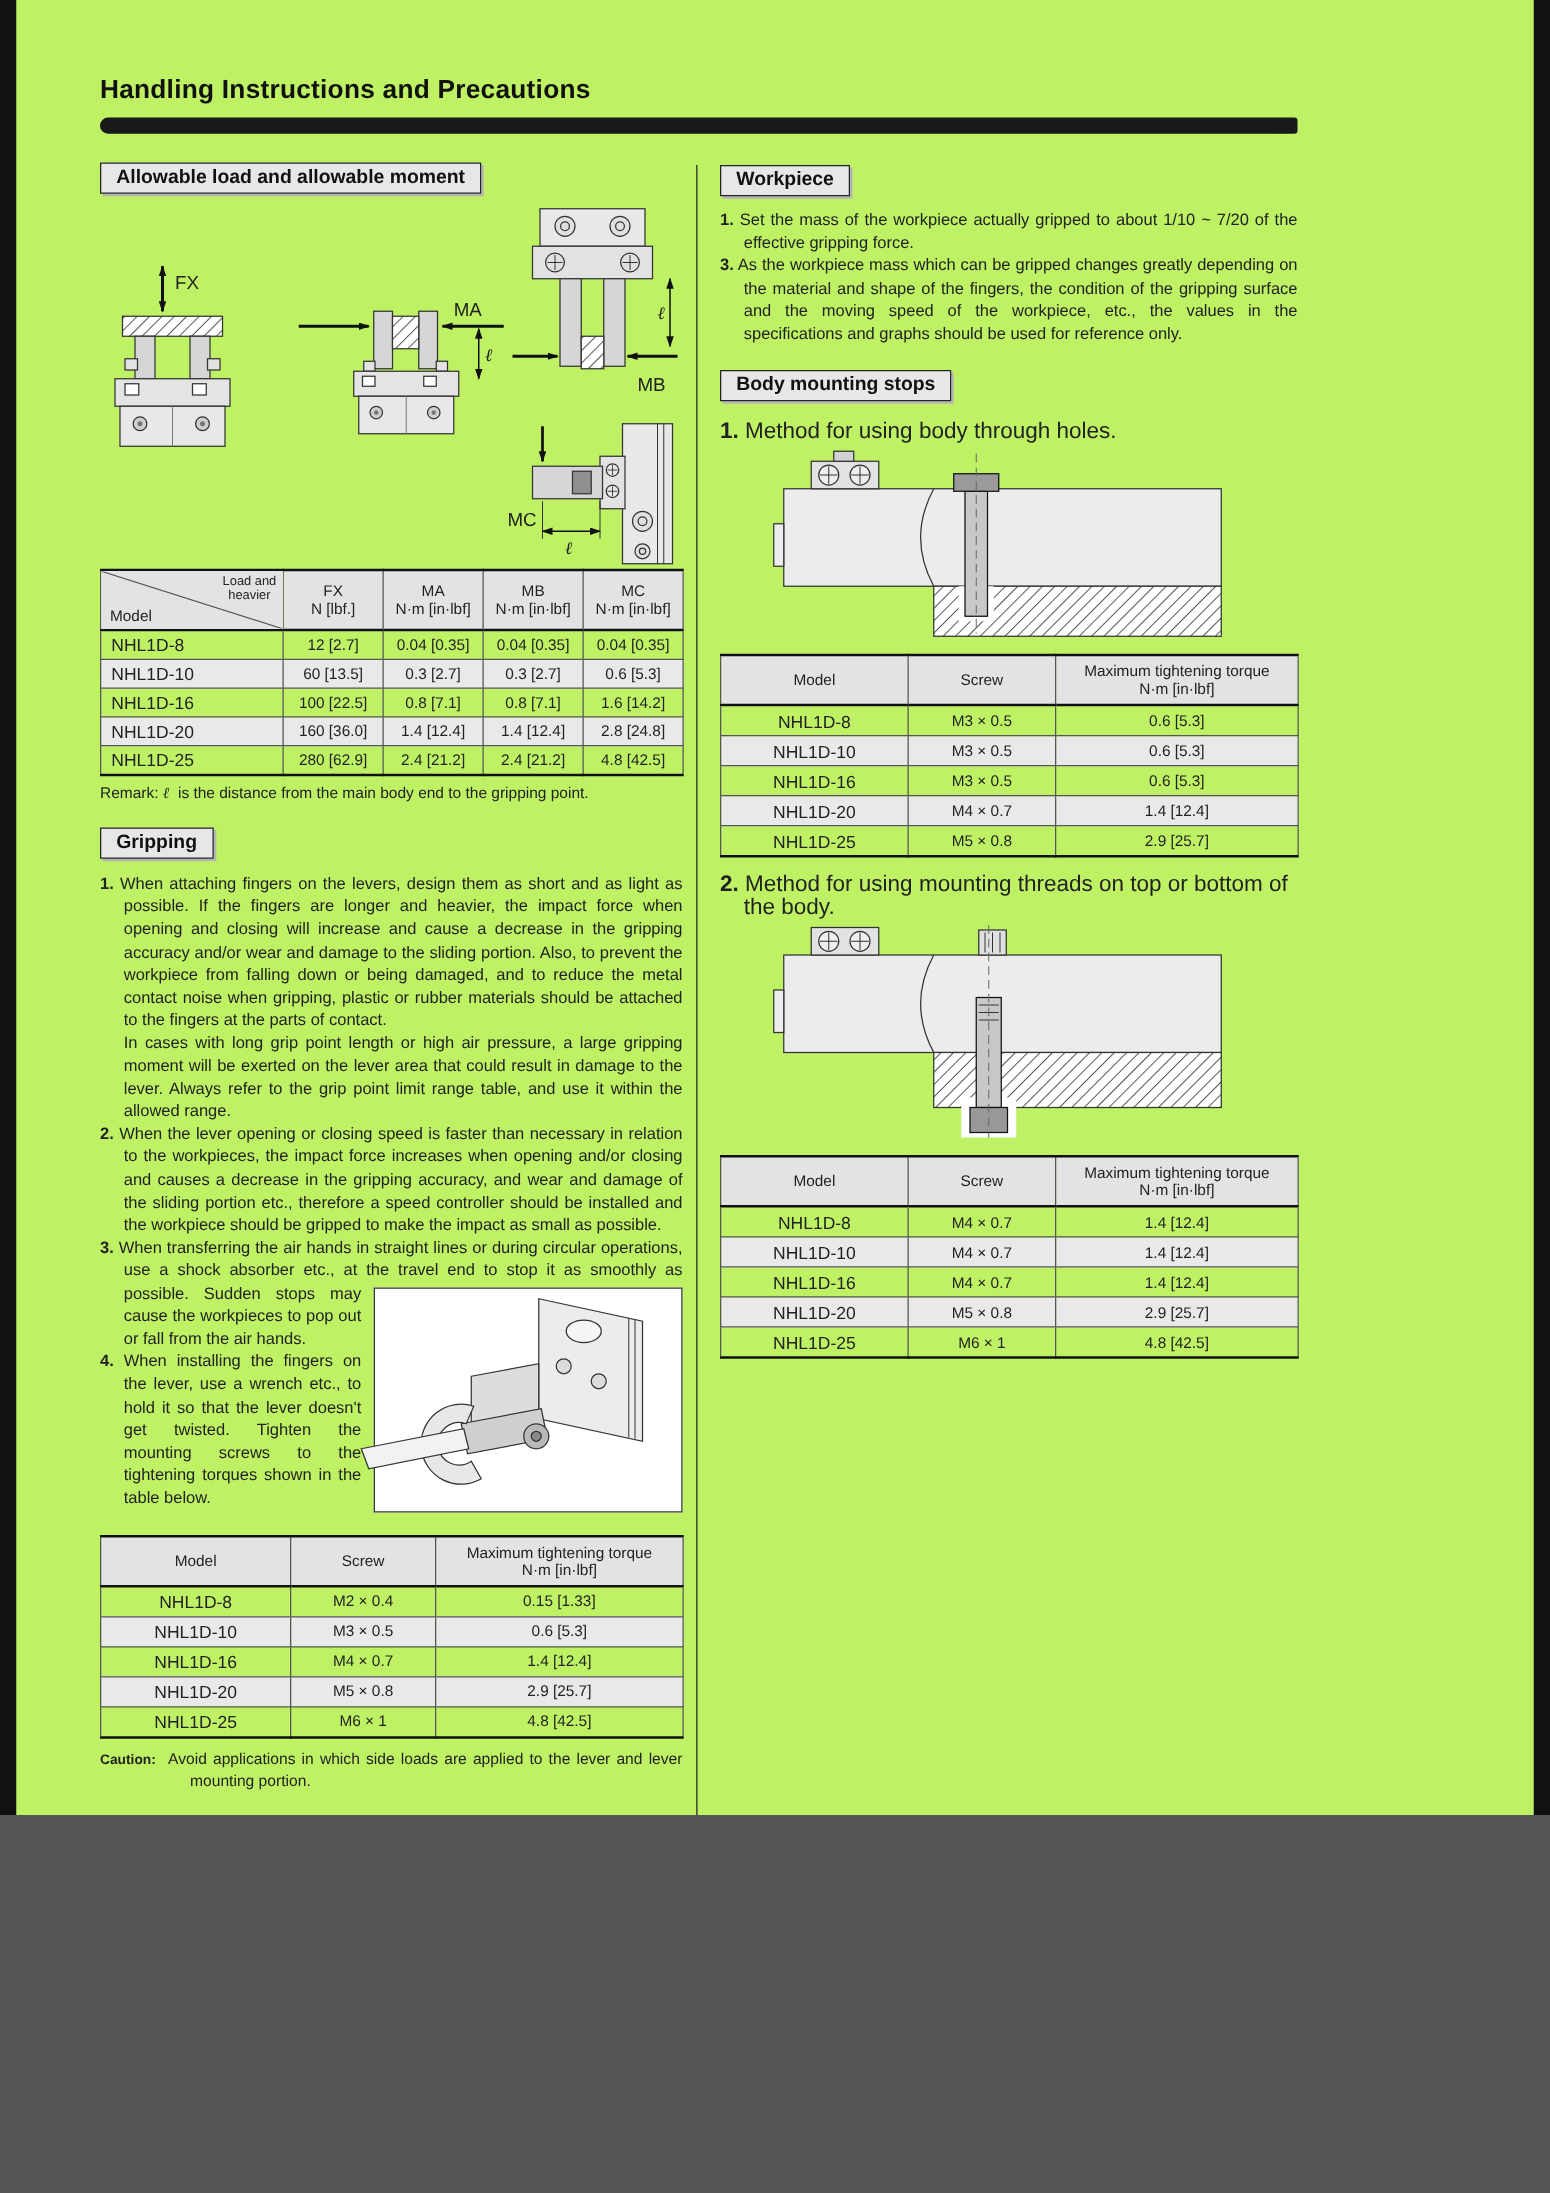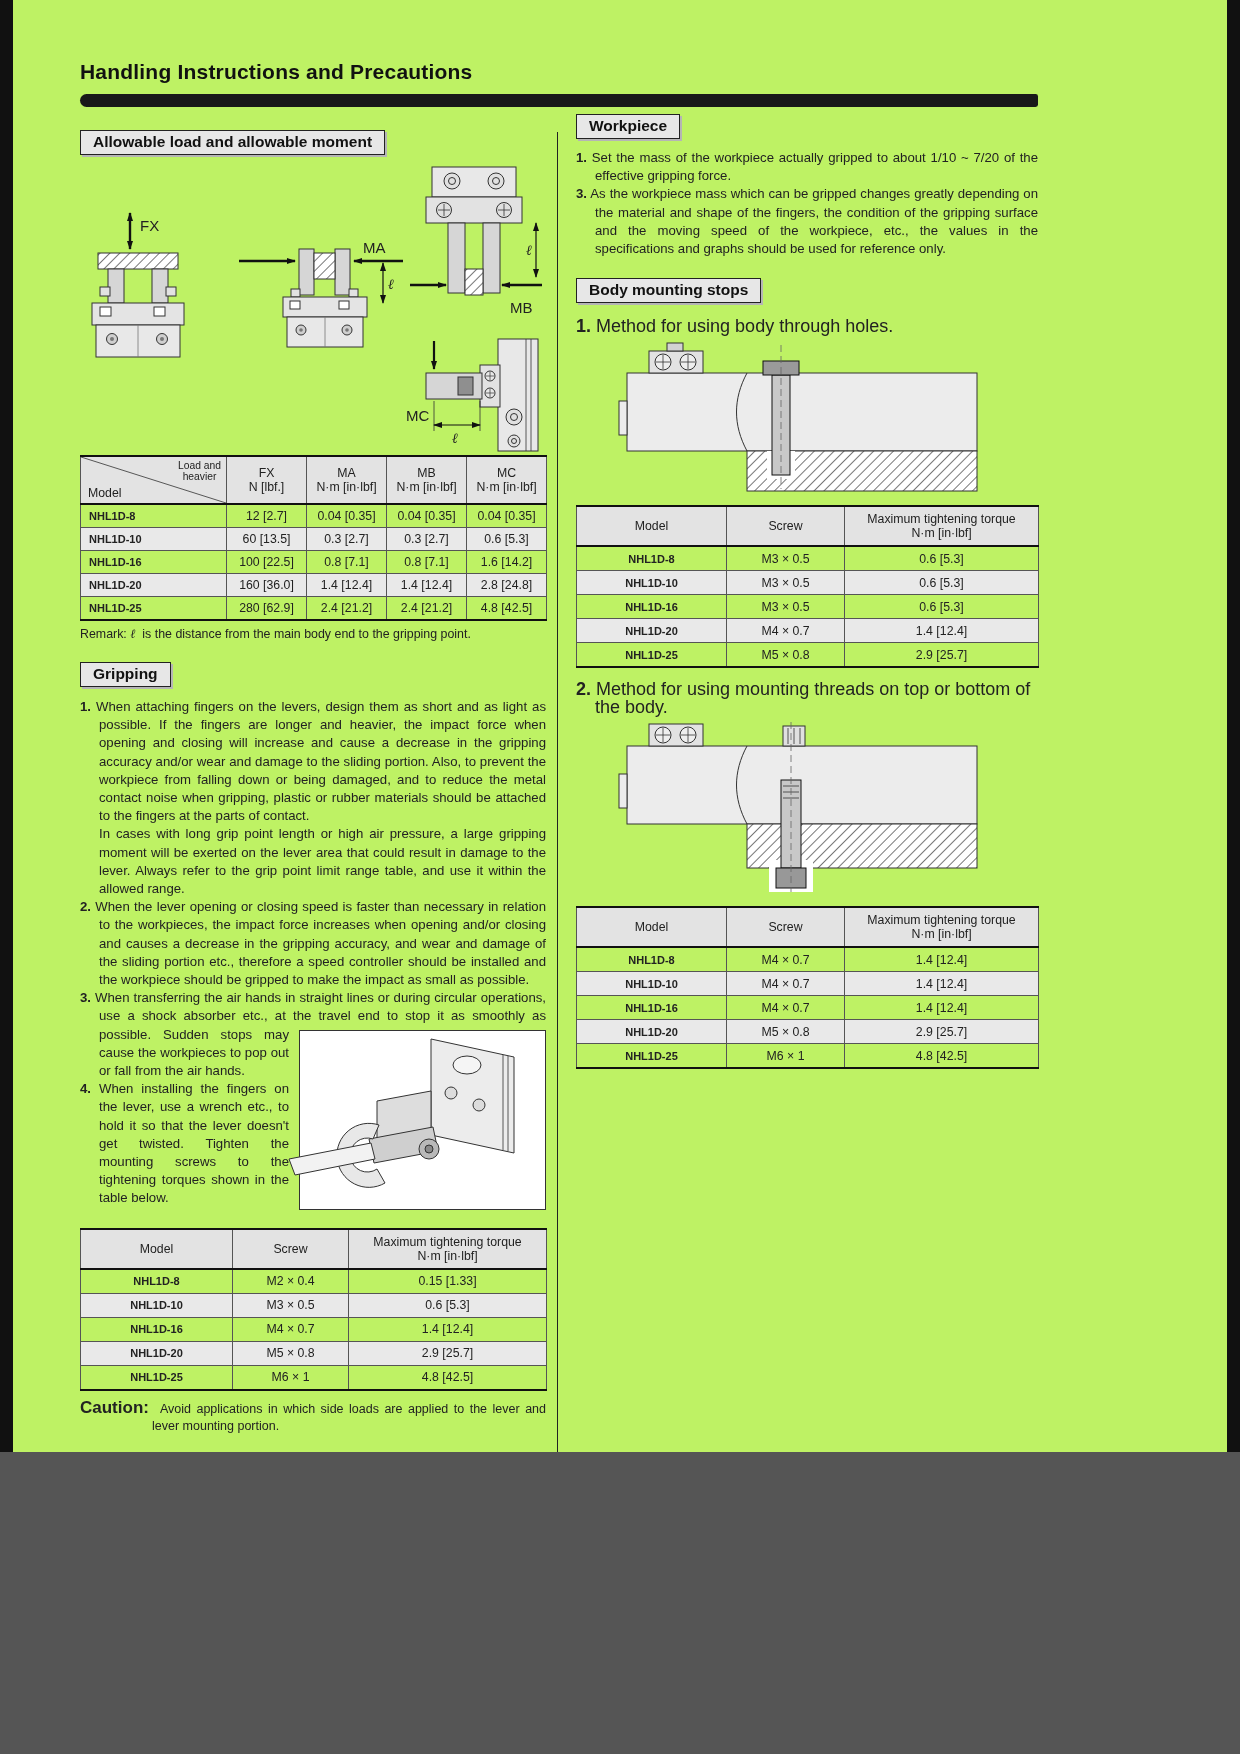--- a/index.html
+++ b/index.html
@@ -7,21 +7,21 @@
         font-family:"Liberation Sans",sans-serif;color:#222;overflow:hidden;}
   .edge{position:absolute;background:#111;}
   .edge-left{left:0;top:0;width:13px;height:1754px;}
   .edge-right{left:1227px;top:0;width:13px;height:1754px;}
   .edge-bottom{left:0;top:1741px;width:1240px;height:13px;}
 
   .doc-title{position:absolute;left:80px;top:60px;font-size:21px;font-weight:bold;color:#111;letter-spacing:.2px;}
   .title-bar{position:absolute;left:80px;top:94px;width:958px;height:13px;background:#191919;border-radius:8px 3px 3px 8px;}
 
   .col-left{position:absolute;left:80px;top:130px;width:466px;}
-  .col-right{position:absolute;left:576px;top:114px;width:462px;}
+  .col-right{position:absolute;left:576px;top:132px;width:462px;}
   .col-divider{position:absolute;left:557px;top:132px;width:1px;height:1398px;background:#222;}
 
   .sec-box{display:inline-block;background:#e7e7e7;border:1.5px solid #222;box-shadow:2px 2px 0 #b5b5b5;
            padding:2px 12px 3px 12px;font-size:15.5px;font-weight:bold;color:#111;}
 
   .diagram-area{position:relative;height:292px;margin-top:8px;}
   .dsvg{position:absolute;}
 
   
   .item{padding-left:19px;text-indent:-19px;text-align:justify;font-size:13.2px;line-height:18.2px;margin:0;}
@@ -32,36 +32,36 @@
              margin:4px 0 6px 10px;box-sizing:border-box;}
   .clearfix{clear:both;}
 
   
   table{border-collapse:collapse;table-layout:fixed;width:100%;
         border-top:2px solid #111;border-bottom:2px solid #111;}
   th,td{border:1px solid #555;font-weight:normal;font-size:12.3px;color:#222;text-align:center;padding:0;}
   thead th{background:#e3e3e3;border-bottom:2px solid #111;}
   .h2line{display:block;line-height:14px;}
   .row-alt td{background:#e9e9e9;}
-  td.model{font-weight:bold;font-size:11px;}
+  td.model{font-weight:normal;font-size:14px;}
   .load-table td{height:22px;}
   .load-table td.model{text-align:left;padding-left:8px;}
   .tq-table td{height:23px;}
   .tq-table thead th{height:38px;}
 
   
   .corner-cell{position:relative;height:46px;overflow:hidden;}
   .corner-cell svg{position:absolute;left:0;top:0;width:100%;height:100%;}
   .corner-top{position:absolute;right:5px;top:3px;font-size:10.3px;line-height:11px;}
   .corner-top span{display:block;}
   .corner-bottom{position:absolute;left:7px;bottom:3px;font-size:12.3px;}
 
   .remark{font-size:12.4px;line-height:16px;margin-top:5px;color:#222;}
   .caution{font-size:12.5px;line-height:17px;margin-top:8px;padding-left:72px;text-indent:-72px;text-align:justify;}
-  .caution b{font-size:17px;}
+  .caution b{font-size:11px;}
 
   .table-gap{margin-top:12px;}
   .sec-gap{margin-top:20px;}
 
   .page-num{position:absolute;left:34px;top:1688px;width:27px;height:27px;border-radius:50%;
             background:#111;color:#fff;font-size:15px;font-weight:bold;text-align:center;line-height:27px;}
 
   .dia-center{display:block;margin:4px auto 0 auto;}
   .ell{font-family:"DejaVu Serif",serif;font-style:italic;}
 </style>

